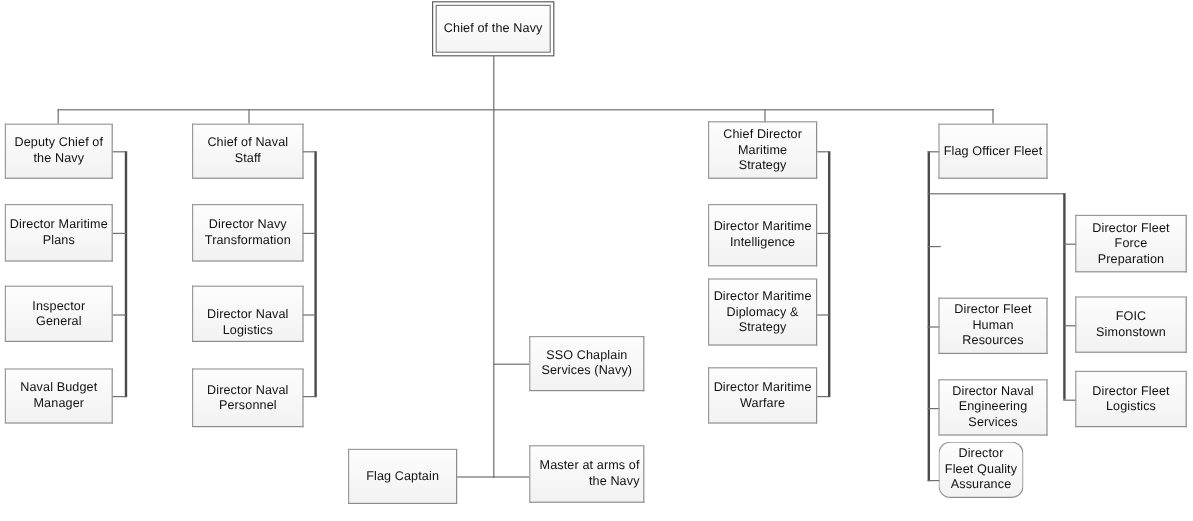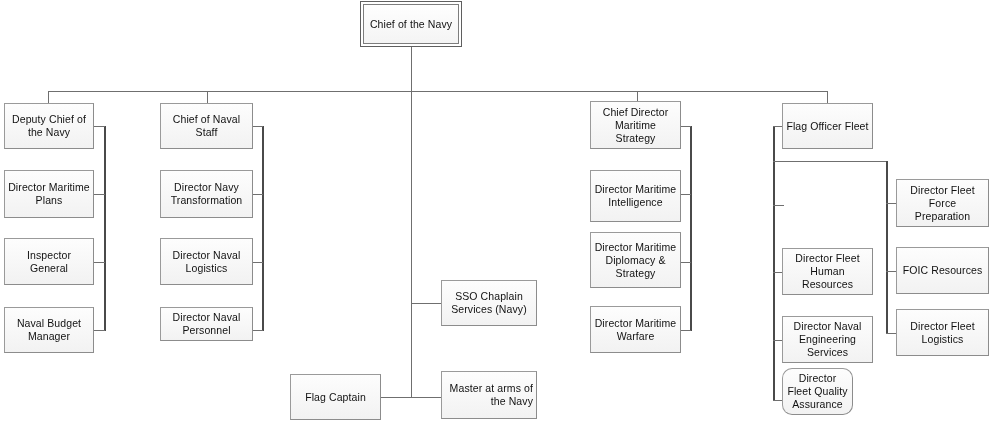--- a/index.html
+++ b/index.html
@@ -109,24 +109,24 @@
   <div class="node" style="left:4px;top:307px;width:90px;height:46px;">
     <span class="lbl">Naval Budget Manager</span>
   </div>
 
   <div class="node" style="left:160px;top:103px;width:93px;height:46px;">
     <span class="lbl">Chief of Naval Staff</span>
   </div>
   <div class="node" style="left:160px;top:170px;width:93px;height:48px;">
     <span class="lbl">Director Navy Transformation</span>
   </div>
-  <div class="node" style="left:160px;top:238px;width:93px;height:47px;">
+  <div class="node" style="left:160px;top:238px;width:93px;height:47px;align-items:flex-end;">
     <span class="lbl">Director Naval Logistics</span>
   </div>
-  <div class="node" style="left:160px;top:307px;width:93px;height:34px;">
+  <div class="node" style="left:160px;top:307px;width:93px;height:49px;">
     <span class="lbl">Director Naval Personnel</span>
   </div>
 
   <div class="node" style="left:441px;top:280px;width:96px;height:46px;">
     <span class="lbl">SSO Chaplain Services (Navy)</span>
   </div>
   <div class="node" style="left:290px;top:374px;width:91px;height:46px;">
     <span class="lbl">Flag Captain</span>
   </div>
   <div class="node" style="left:441px;top:371px;width:96px;height:48px;text-align:right;">
@@ -156,19 +156,19 @@
     <span class="lbl">Director Naval Engineering Services</span>
   </div>
   <div class="node" style="left:782px;top:368px;width:71px;height:47px;border-radius:10px;">
     <span class="lbl">Director Fleet Quality Assurance</span>
   </div>
 
   <div class="node" style="left:896px;top:179px;width:93px;height:48px;align-items:center;">
     <span class="lbl">Director Fleet Force Preparation</span>
   </div>
   <div class="node" style="left:896px;top:247px;width:93px;height:47px;">
-    <span class="lbl">FOIC Resources</span>
+    <span class="lbl">FOIC Simonstown</span>
   </div>
   <div class="node" style="left:896px;top:309px;width:93px;height:47px;">
     <span class="lbl">Director Fleet Logistics</span>
   </div>
 
 </div>
 
 </body></html>

